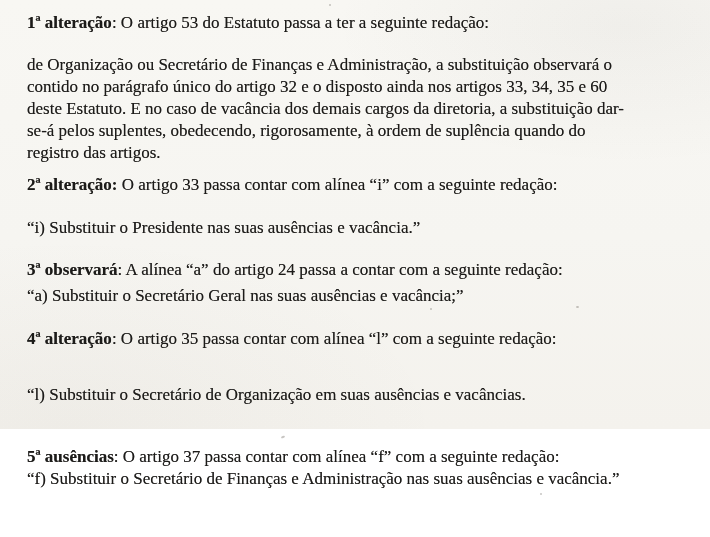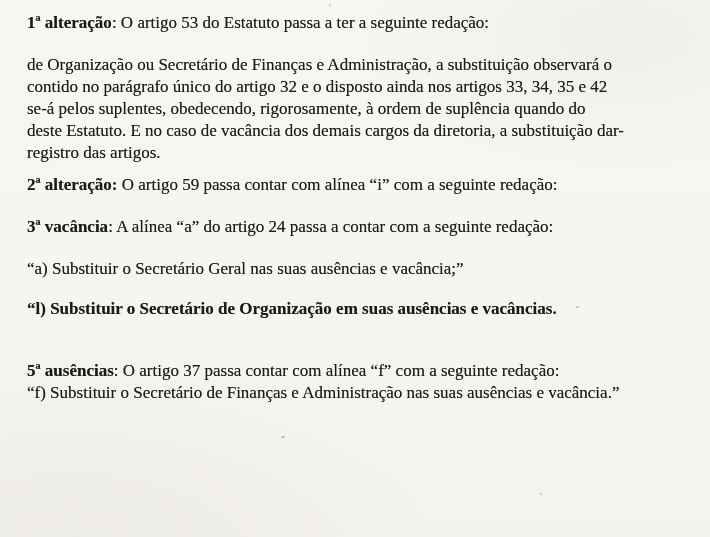--- a/index.html
+++ b/index.html
@@ -9,21 +9,21 @@
   body {
     width: 710px;
     height: 537px;
     overflow: hidden;
     font-family: "Liberation Serif", "DejaVu Serif", serif;
     color: #1c1b19;
   }
   .page {
     position: relative;
     width: 710px;
-    height: 537px;
+    height: 429px;
     box-sizing: border-box;
     padding: 12px 31px 0 27px;
     background:
       radial-gradient(ellipse 420px 200px at 88% 6%, rgba(60,55,50,0.045), transparent 70%),
       radial-gradient(ellipse 500px 260px at 10% 100%, rgba(80,70,55,0.035), transparent 75%),
       linear-gradient(180deg, #f8f7f3 0%, #f6f5f1 55%, #f4f2ed 100%);
   }
   .heading, .quote, .tline {
     font-size: 17px;
     line-height: 22px;
@@ -31,50 +31,52 @@
     text-shadow: 0 0 0.45px rgba(25,22,20,0.55);
   }
   .heading { margin: 0; }
   .b { font-weight: bold; }
   .para { margin: 20px 0 0 0; }
   .quote { margin: 0; }
   
   .s2-heading { margin-top: 10px; }
   .s2-quote   { margin-top: 21px; }
   .s3-heading { margin-top: 20px; }
-  .s3-quote   { margin-top: 20px; }
+  .s3-quote   { margin-top: 4px; }
   .s4-heading { margin-top: 21px; }
-  .s4-quote   { margin-top: 18px; font-weight: bold; }
+  .s4-quote   { margin-top: 34px; }
   .s5-heading { margin-top: 40px; }
   .s5-quote   { }
   .speck {
     position: absolute;
     border-radius: 50%;
     background: rgba(95,88,80,0.35);
   }
 </style>
 </head>
 <body>
 
 <div class="page">
 
   <p class="heading"><span class="b">1ª alteração</span><span>: O artigo 53 do Estatuto passa a ter a seguinte redação:</span></p>
   <div class="para">
       <div class="tline">de Organização ou Secretário de Finanças e Administração, a substituição observará o</div>
-      <div class="tline">contido no parágrafo único do artigo 32 e o disposto ainda nos artigos 33, 34, 35 e 42</div>
+      <div class="tline">contido no parágrafo único do artigo 32 e o disposto ainda nos artigos 33, 34, 35 e 60</div>
+      <div class="tline">deste Estatuto. E no caso de vacância dos demais cargos da diretoria, a substituição dar-</div>
       <div class="tline">se-á pelos suplentes, obedecendo, rigorosamente, à ordem de suplência quando do</div>
-      <div class="tline">deste Estatuto. E no caso de vacância dos demais cargos da diretoria, a substituição dar-</div>
       <div class="tline">registro das artigos.</div>
     </div>
 
-  <p class="heading s2-heading"><span class="b">2ª alteração:</span><span> O artigo 59 passa contar com alínea “i” com a seguinte redação:</span></p>
+  <p class="heading s2-heading"><span class="b">2ª alteração:</span><span> O artigo 33 passa contar com alínea “i” com a seguinte redação:</span></p>
+  <p class="quote s2-quote">“i) Substituir o Presidente nas suas ausências e vacância.”</p>
 
-  <p class="heading s3-heading"><span class="b">3ª vacância</span><span>: A alínea “a” do artigo 24 passa a contar com a seguinte redação:</span></p>
+  <p class="heading s3-heading"><span class="b">3ª observará</span><span>: A alínea “a” do artigo 24 passa a contar com a seguinte redação:</span></p>
   <p class="quote s3-quote">“a) Substituir o Secretário Geral nas suas ausências e vacância;”</p>
 
+  <p class="heading s4-heading"><span class="b">4ª alteração</span><span>: O artigo 35 passa contar com alínea “l” com a seguinte redação:</span></p>
   <p class="quote s4-quote">“l) Substituir o Secretário de Organização em suas ausências e vacâncias.</p>
 
   <p class="heading s5-heading"><span class="b">5ª ausências</span><span>: O artigo 37 passa contar com alínea “f” com a seguinte redação:</span></p>
   <p class="quote s5-quote">“f) Substituir o Secretário de Finanças e Administração nas suas ausências e vacância.”</p>
 
   <div class="speck" style="left:430px; top:308px; width:2px; height:2px;"></div>
   <div class="speck" style="left:576px; top:306px; width:3px; height:2px;"></div>
   <div class="speck" style="left:281px; top:436px; width:4px; height:2px; transform:rotate(-20deg);"></div>
   <div class="speck" style="left:540px; top:493px; width:2px; height:2px;"></div>
   <div class="speck" style="left:329px; top:4px; width:2px; height:2px;"></div>

